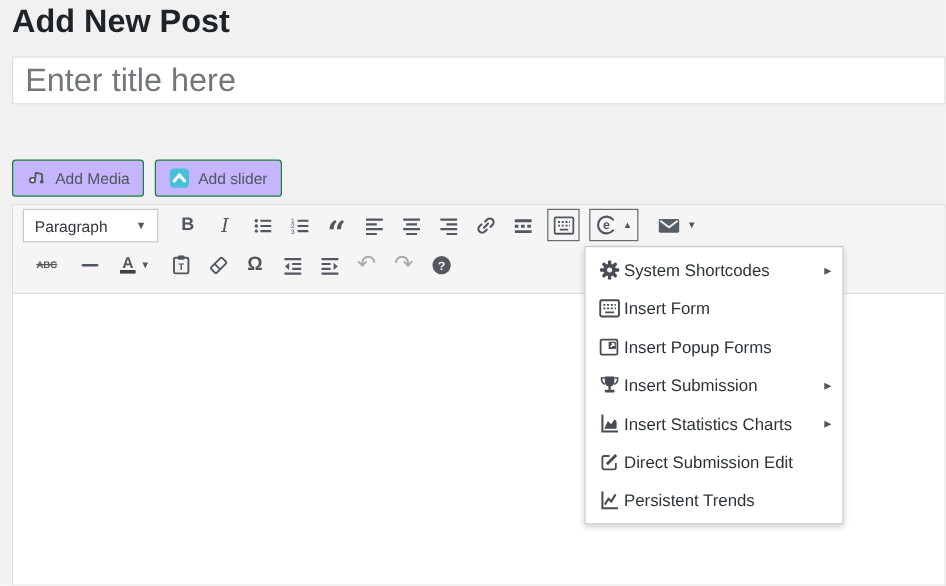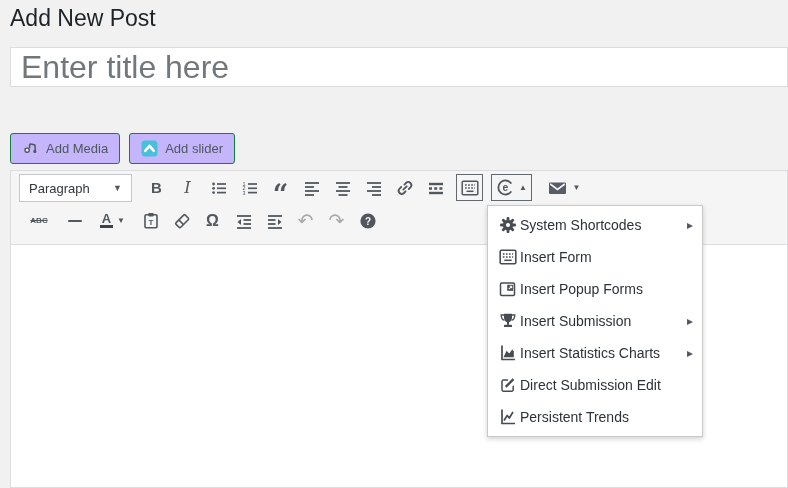--- a/index.html
+++ b/index.html
@@ -9,31 +9,31 @@
     background: #f1f1f1;
     position: relative;
     overflow: hidden;
     color: #3c434a;
   }
   .screen { position: absolute; inset: 0; }
 
   
   .page-title {
     position: absolute; left: 10px; top: 0;
-    font-size: 23px; font-weight: 400; color: #1d2327;
+    font-size: 27px; font-weight: 700; color: #1d2327;
     line-height: 36px; white-space: nowrap;
   }
 
   
   .title-input {
     position: absolute; left: 10px; top: 47px;
     width: calc(100% - 10px); height: 40px;
     border: 1px solid #dcdcde; background: #fff;
     font-family: "Liberation Sans", sans-serif;
-    font-size: 32px; padding: 2px 10px; color: #32373c;
+    font-size: 27px; padding: 2px 10px; color: #32373c;
     outline: none;
   }
   .title-input::placeholder { color: #72777c; opacity: 1; }
 
   
   .media-row { position: absolute; left: 10px; top: 133px; display: flex; gap: 9px; }
   .wp-btn {
     display: inline-flex; align-items: center; gap: 7px;
     height: 31px; padding: 0 11px;
     background: #c4b5fd; border: 1px solid #15803d; border-radius: 3px;

